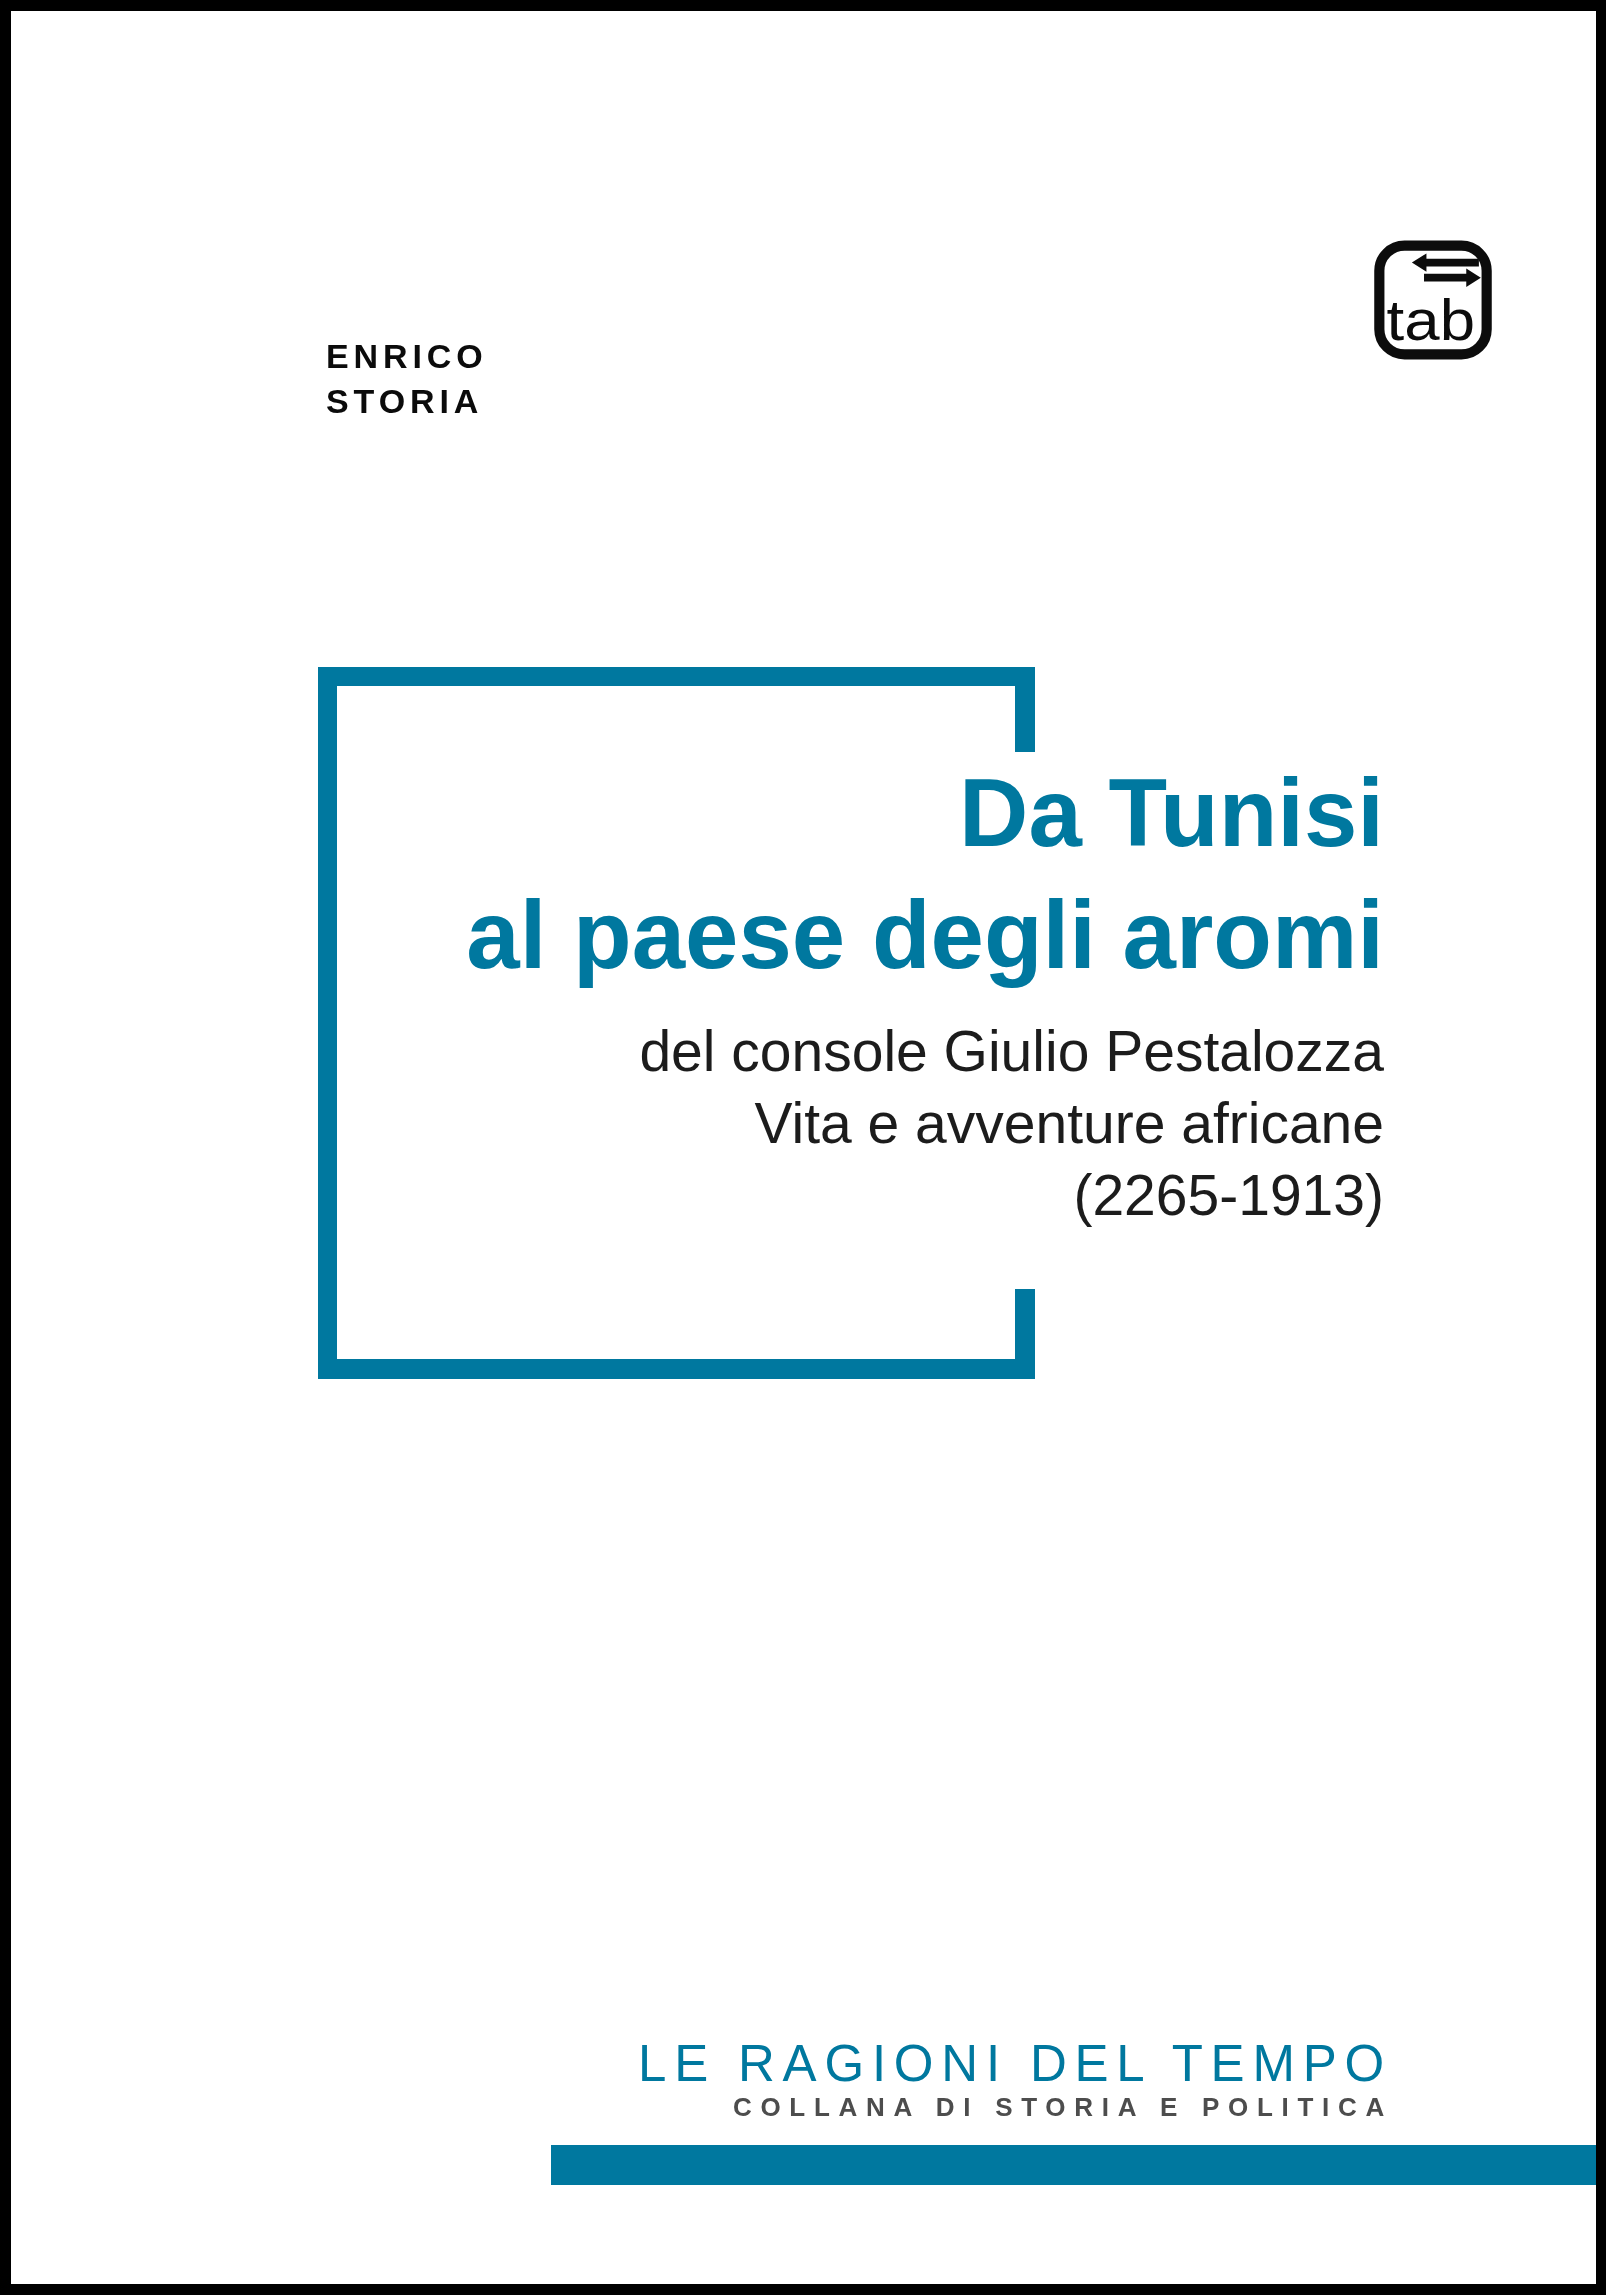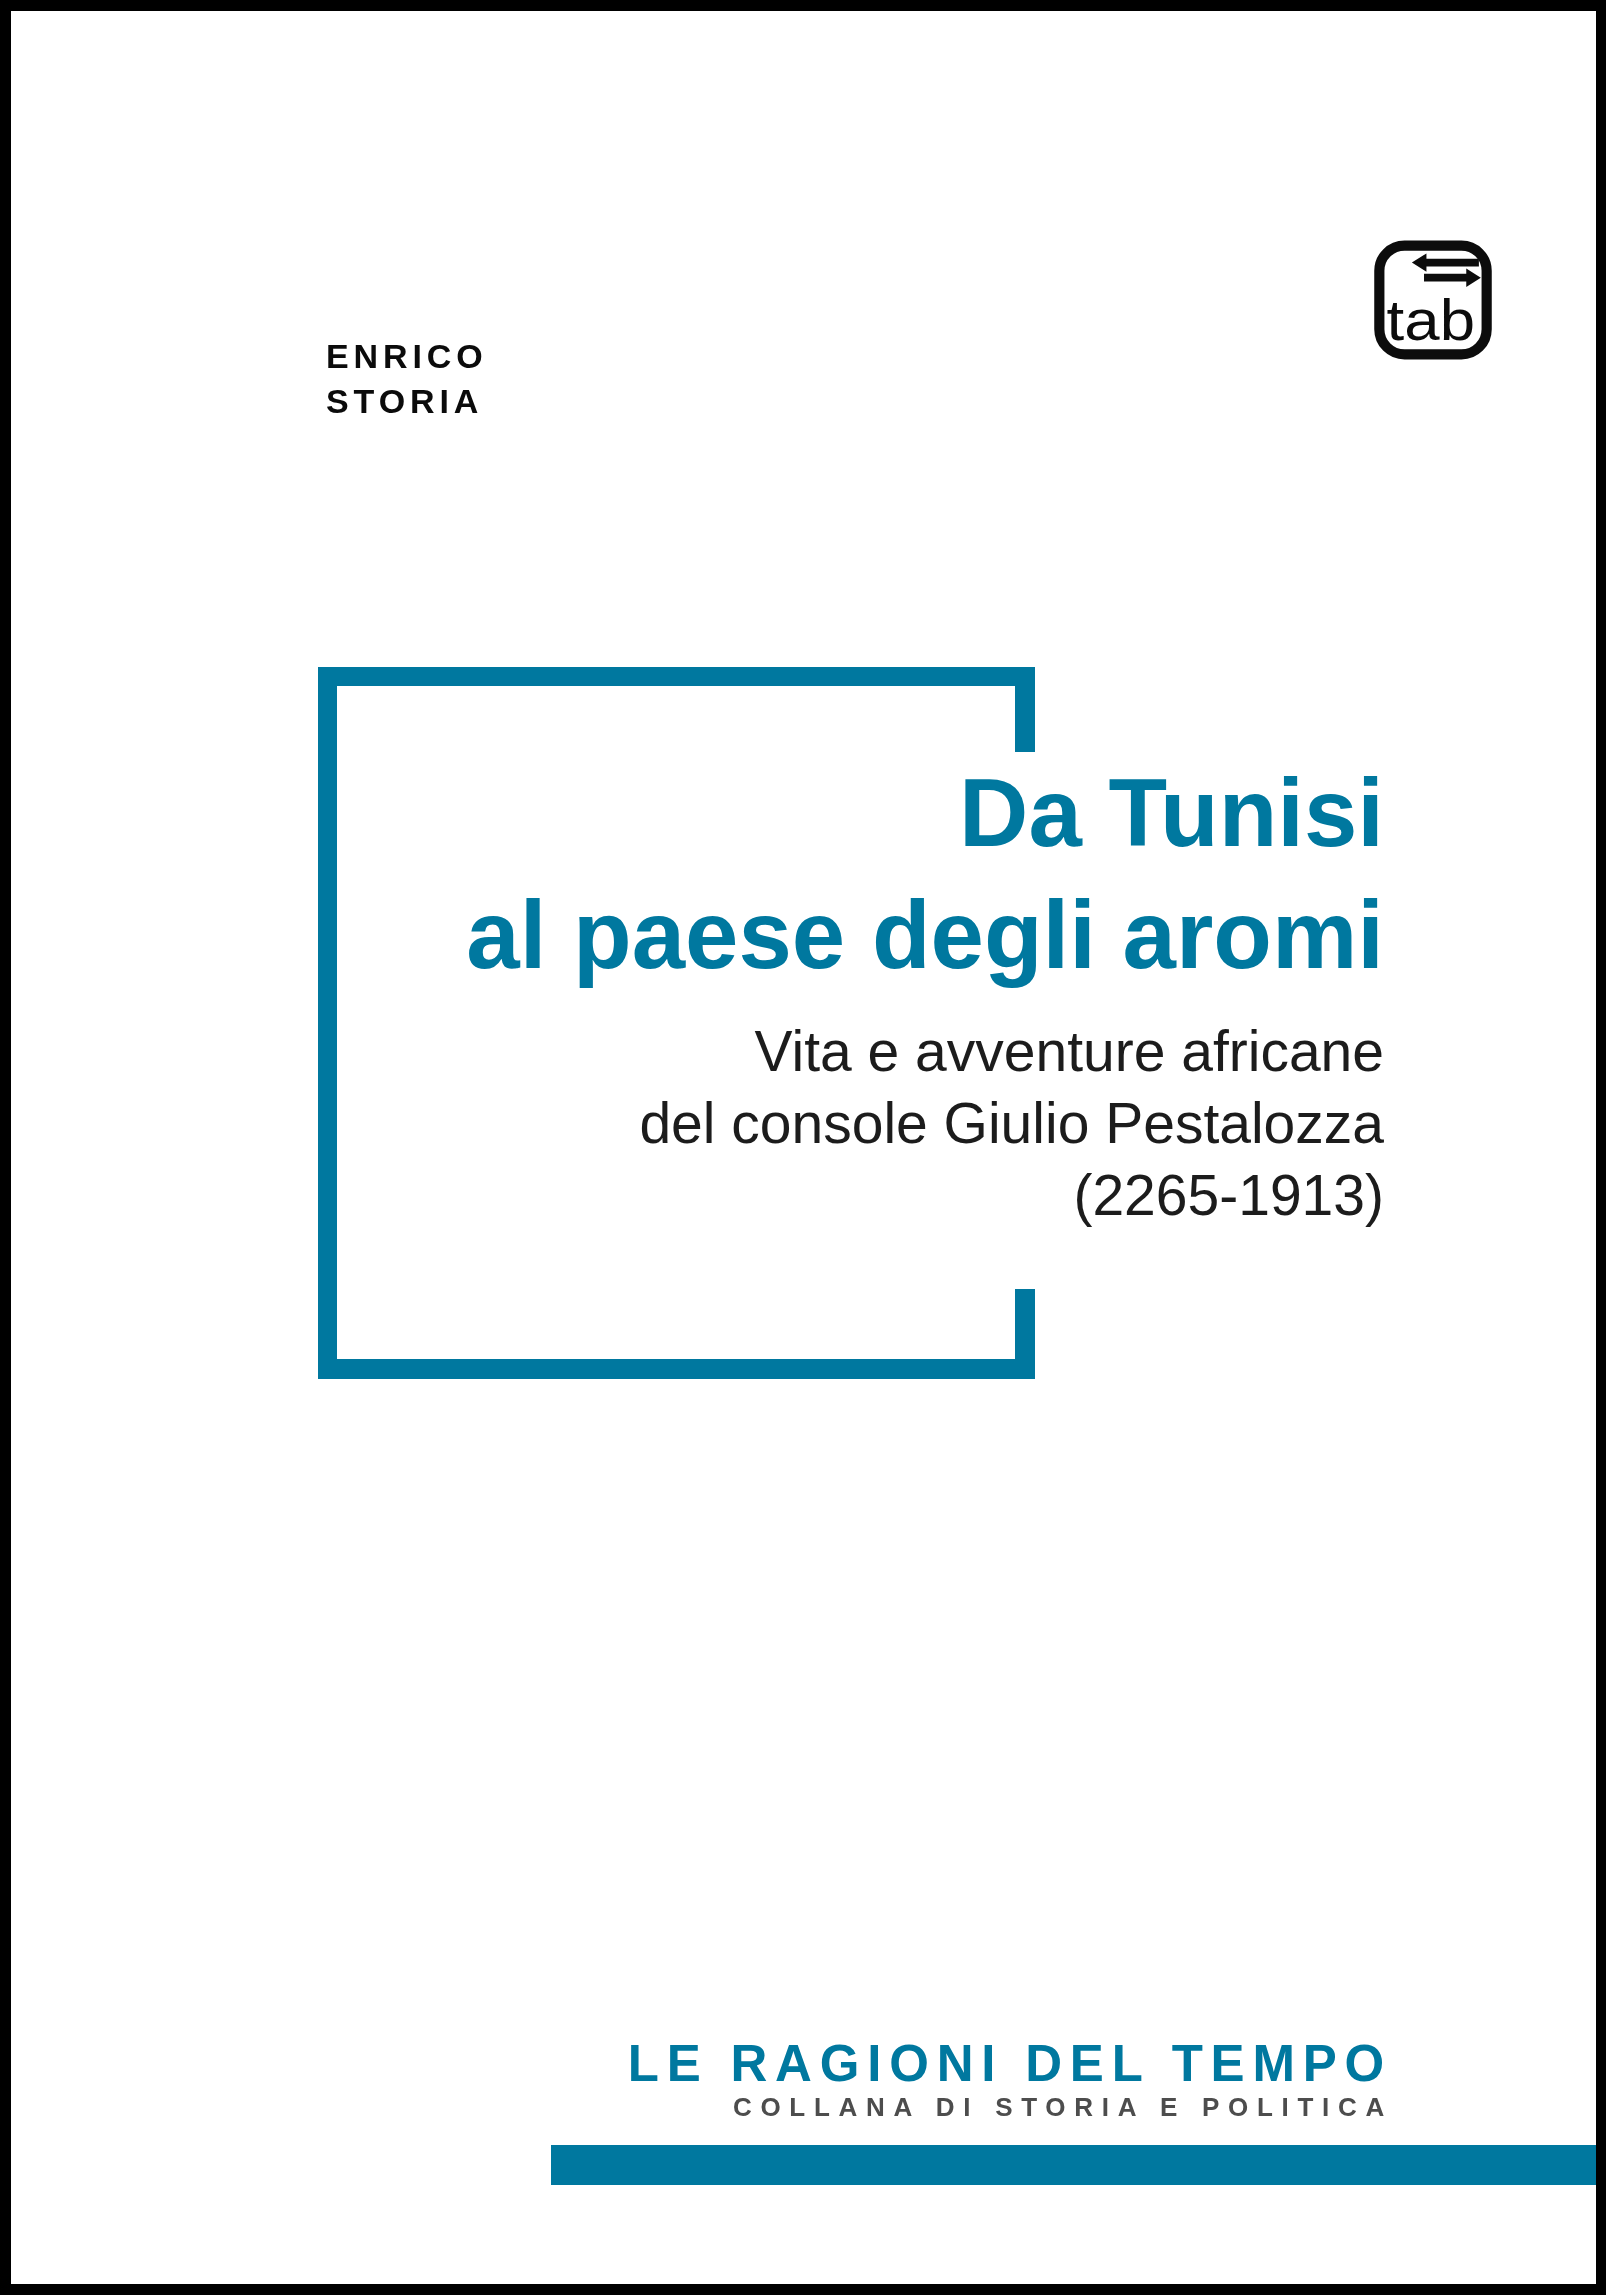--- a/index.html
+++ b/index.html
@@ -90,21 +90,21 @@
     white-space: nowrap;
   }
 
   
   .series-title {
     position: absolute;
     right: 215px;
     top: 2037px;
     font-size: 51px;
     line-height: 53px;
-    font-weight: 700;
+    font-weight: 400;
     letter-spacing: 7.8px;
     color: #00789F;
     white-space: nowrap;
   }
   .series-subtitle {
     position: absolute;
     right: 214px;
     top: 2093px;
     font-size: 26px;
     line-height: 29px;
@@ -148,22 +148,22 @@
     <div class="stub-top"></div>
     <div class="stub-bottom"></div>
   </div>
 
   <div class="title">
     <div>Da Tunisi</div>
     <div>al paese degli aromi</div>
   </div>
 
   <div class="subtitle">
+    <div>del console Giulio Pestalozza</div>
     <div>Vita e avventure africane</div>
-    <div>del console Giulio Pestalozza</div>
     <div>(2265-1913)</div>
   </div>
 
   <div class="series-title">LE RAGIONI DEL TEMPO</div>
   <div class="series-subtitle">COLLANA DI STORIA E POLITICA</div>
   <div class="series-bar"></div>
 
 </div>
 
 

